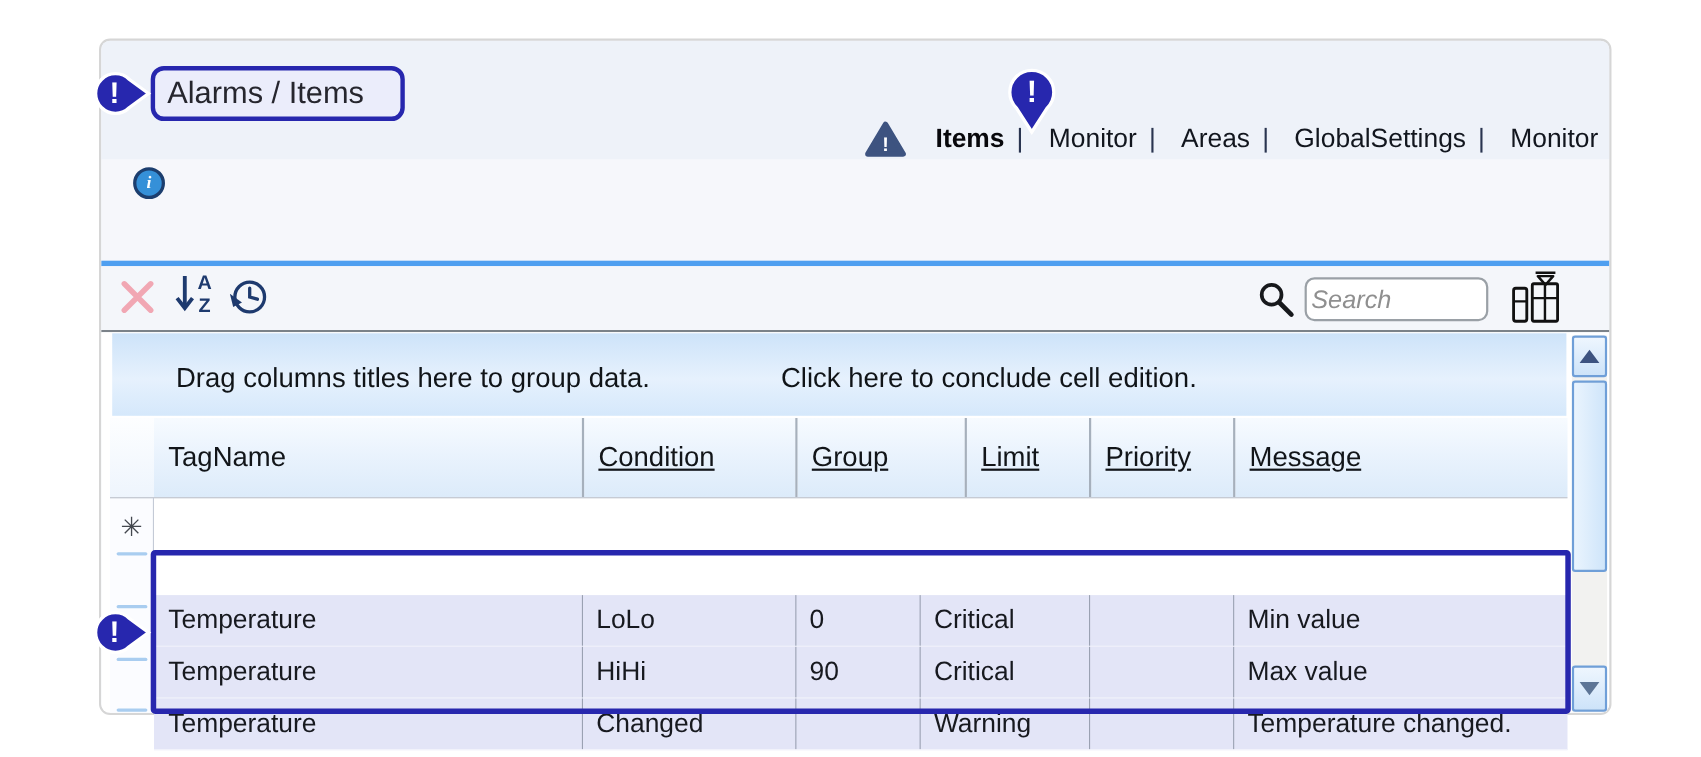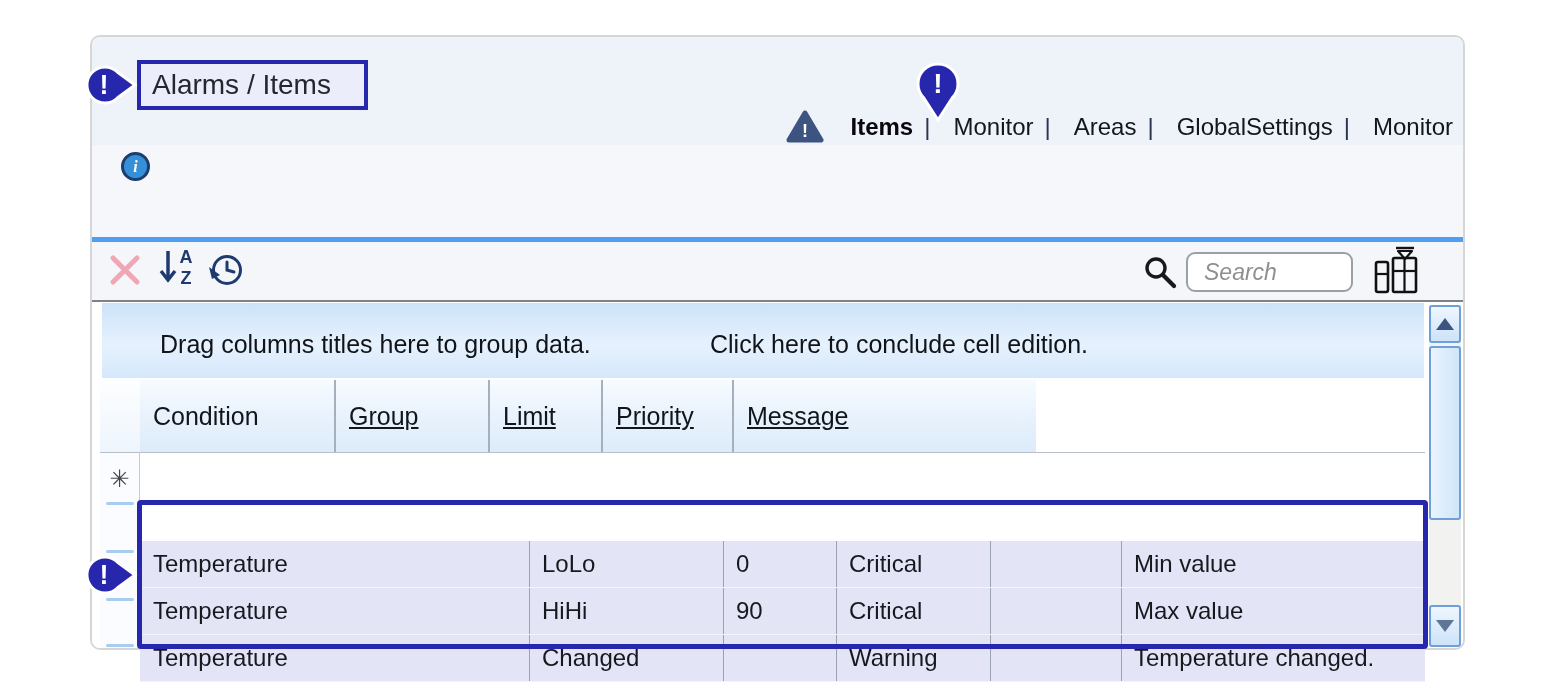--- a/index.html
+++ b/index.html
@@ -12,21 +12,21 @@
             border:2px solid #d6d6d6; border-radius:10px; background:#f6f7fb; overflow:hidden; }
   .band-top    { position:absolute; left:0; top:0;    width:100%; height:108px; background:#eef2f9; }
   .band-sub    { position:absolute; left:0; top:108px; width:100%; height:92px;  background:#f6f7fb; }
   .accent-line { position:absolute; left:0; top:200px; width:100%; height:5px;  background:#4f9ff0; }
   .band-toolbar{ position:absolute; left:0; top:205px; width:100%; height:58px; background:#f4f6fa; }
   .gray-line   { position:absolute; left:0; top:263px; width:100%; height:2px;  background:#7b8289; }
   .grid-bg     { position:absolute; left:0; top:265px; width:100%; height:346px; background:#ffffff; }
 
   
   .title-box { position:absolute; left:137px; top:60px; width:231px; height:50px;
-               border:4px solid #2727ae; border-radius:0; background:#ebedfb;
+               border:4px solid #2727ae; border-radius:12px; background:#ebedfb;
                display:flex; align-items:center; padding-left:11px;
                font-size:28px; color:#26262e; }
   .info-icon { position:absolute; left:121px; top:152px; width:29px; height:29px; border-radius:50%;
                background:#3590d8; border:3px solid #1c3e6e; color:#fff;
                display:flex; align-items:center; justify-content:center;
                font-size:16px; font-weight:bold; font-style:italic; font-family:"Liberation Serif",serif; }
 
   
   .badge { position:absolute; pointer-events:none; }
 
@@ -36,21 +36,21 @@
   .nav .warn { margin-right:4px; display:flex; align-items:center; }
   .nav .item { cursor:default;margin-left:12px; }
   .nav .item.active { font-weight:bold; color:#08080c; }
   .nav .sep { color:#2a3550; }
 
   
   .tb-icon { position:absolute; }
   .search-input { position:absolute; left:1186px; top:252px; width:167px; height:40px;
                   border:2px solid #9aa0a6; border-radius:9px; background:#fff;
                   font-family:"Liberation Sans",sans-serif; font-style:italic;
-                  font-size:23px; color:#444; padding:0 16px; outline:none; }
+                  font-size:23px; color:#444; padding:0 4px; outline:none; }
   .search-input::placeholder { color:#8f8f8f; font-style:italic; }
 
   
   .group-bar { position:absolute; left:102px; top:303px; width:1322px; height:75px;
                background:linear-gradient(180deg,#cde3f9 0%,#e6f1fd 55%,#d5e8fb 100%);
                font-size:25px; color:#101418; }
   .group-bar .hint1 { position:absolute; left:58px; top:27px; }
   .group-bar .hint2 { position:absolute; left:608px; top:27px; }
 
   .header-row { position:absolute; left:140px; top:380px; height:72px; display:flex; }
@@ -176,20 +176,23 @@
     <path d="M21,25 L44,25" stroke="#111" stroke-width="2.2"></path>
   </svg>
 
   <div class="group-bar">
     <span class="hint1">Drag columns titles here to group data.</span>
     <span class="hint2">Click here to conclude cell edition.</span>
   </div>
 
   <div class="header-gutter"></div>
   <div class="header-row">
+    <div class="hcell c0">
+        <span>TagName</span>
+      </div>
     <div class="hcell c1">
         <span>Condition</span>
       </div>
     <div class="hcell c3">
         <span>Group</span>
       </div>
     <div class="hcell c2">
         <span>Limit</span>
       </div>
     <div class="hcell c4">

